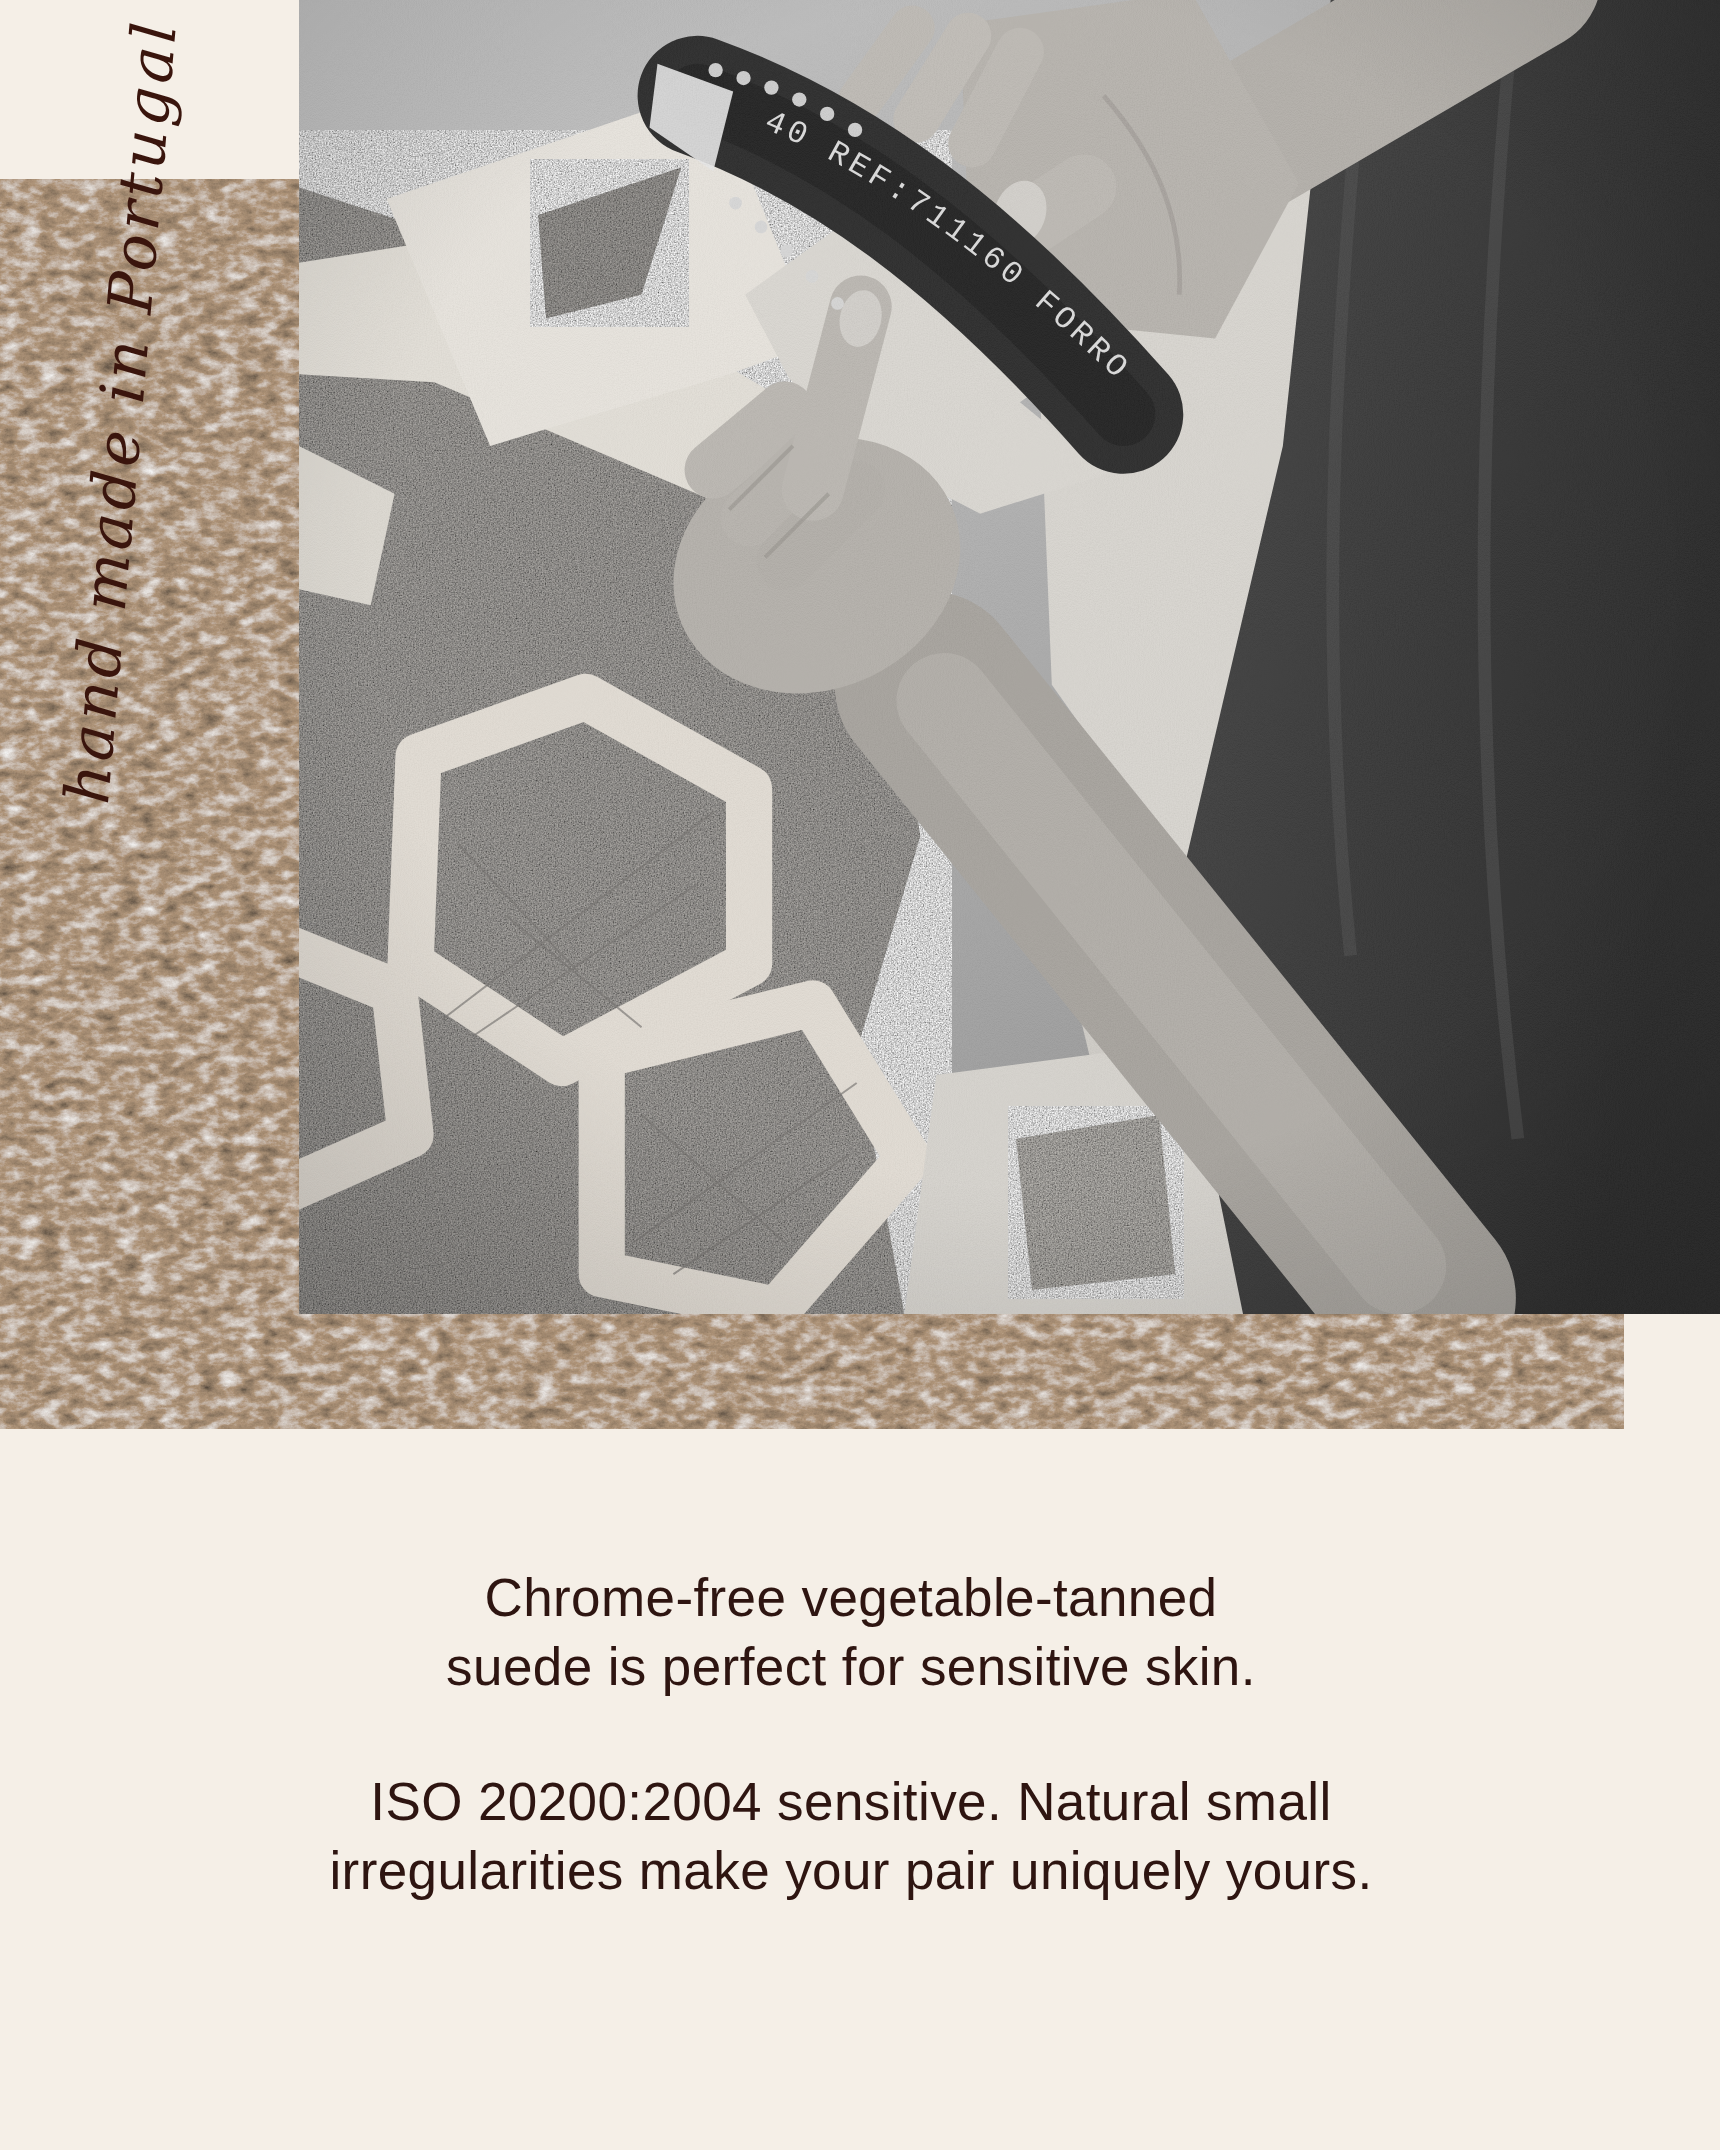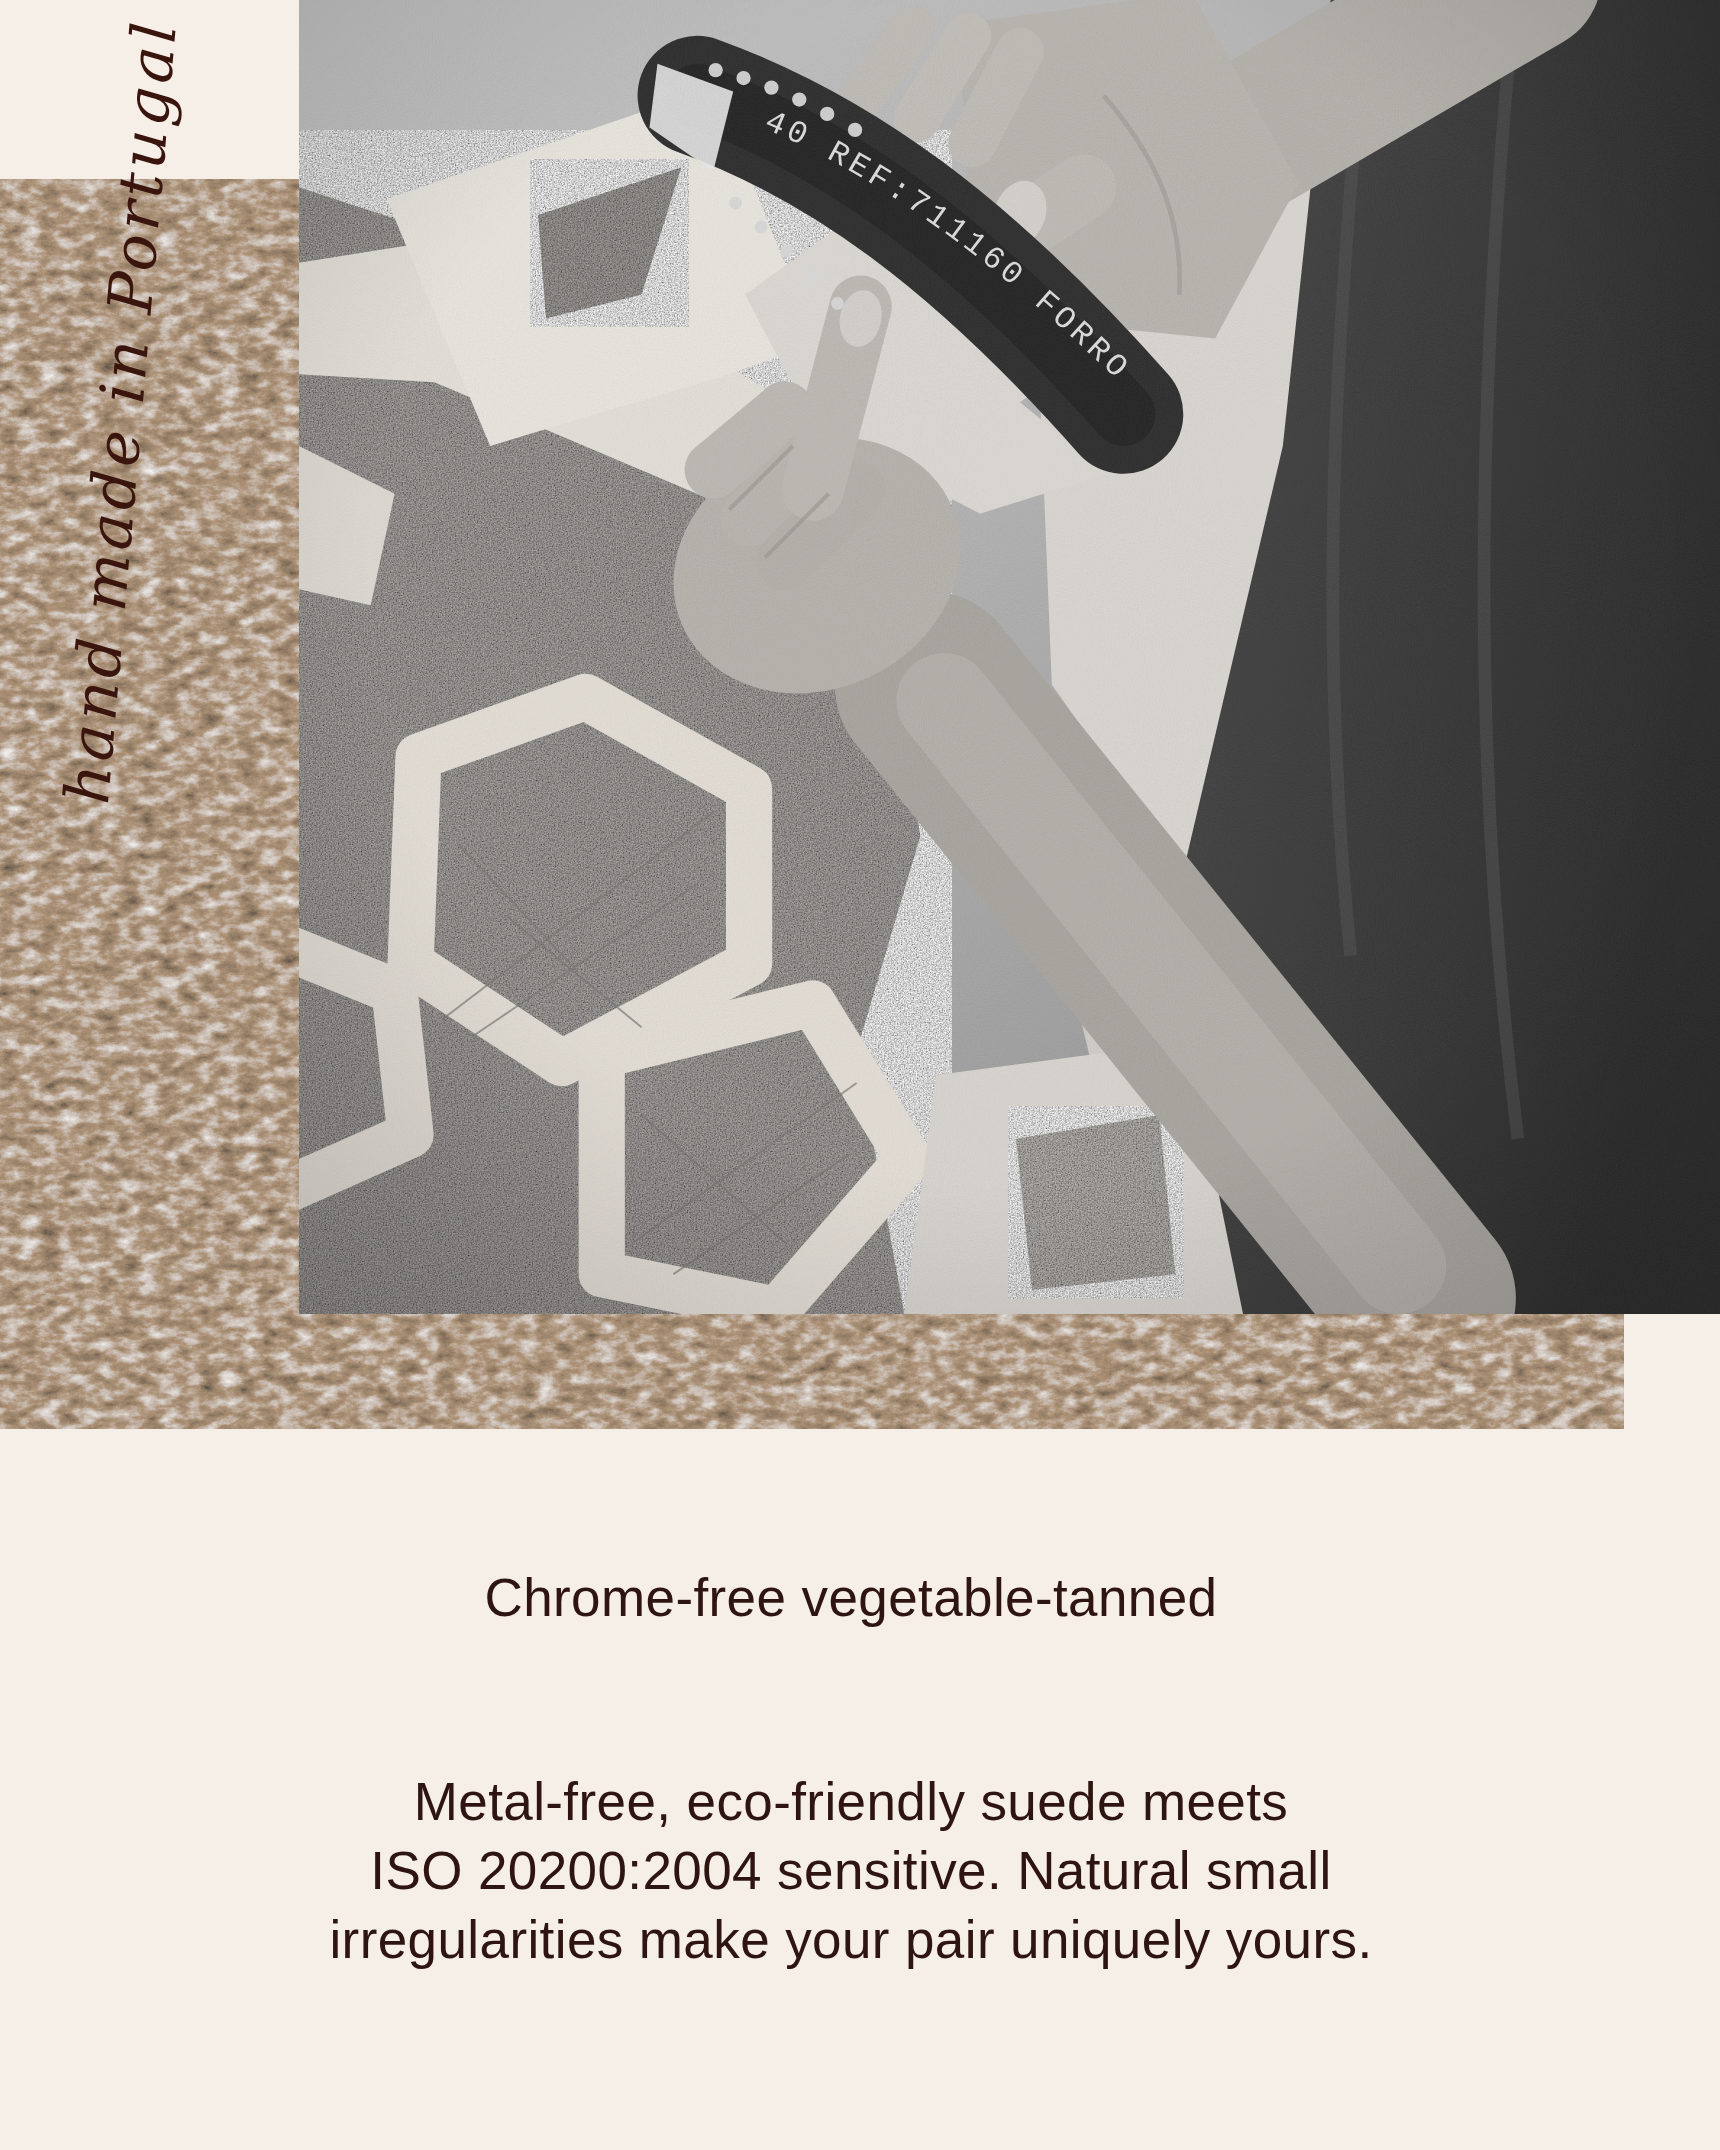--- a/index.html
+++ b/index.html
@@ -196,22 +196,22 @@
 
     <rect x="0" y="0" width="1785" height="1650" filter="url(#softgrain)" opacity="0.1"></rect>
     <rect x="0" y="0" width="1785" height="1650" fill="url(#vig)"></rect>
   </svg>
 
   <div class="tagline">hand made in Portugal</div>
 
   <div class="caption-block">
     <p class="caption-p caption-p1">
       <span class="line">Chrome-free vegetable-tanned</span>
+      <span class="line">suede is perfect for sensitive skin.</span>
     </p>
     <p class="caption-p caption-p2">
-      <span class="line">Metal-free, eco-friendly suede meets</span>
       <span class="line">ISO 20200:2004 sensitive. Natural small</span>
       <span class="line">irregularities make your pair uniquely yours.</span>
     </p>
   </div>
 
 </div>
 
 
 </body></html>

